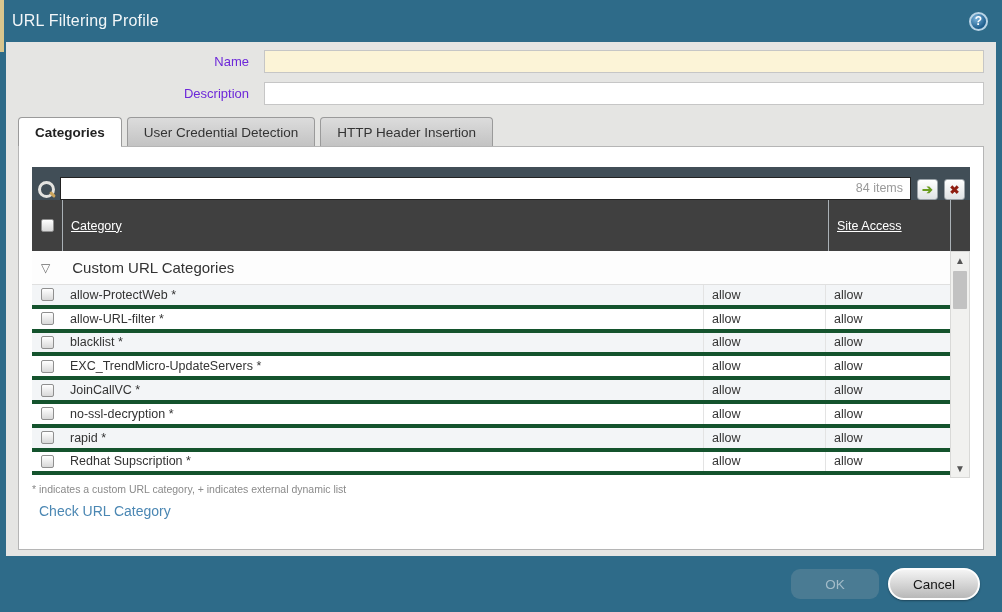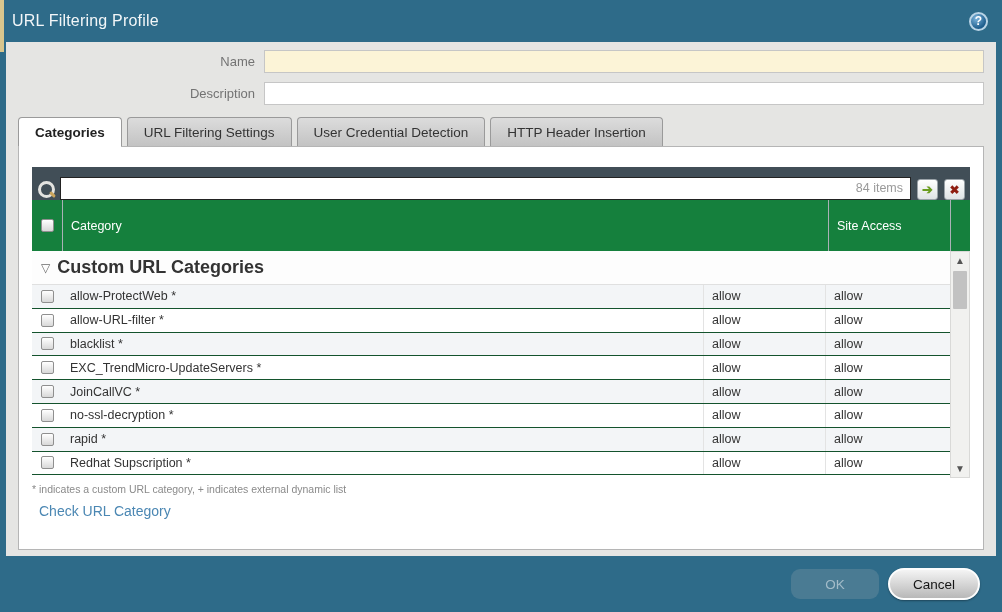--- a/index.html
+++ b/index.html
@@ -8,21 +8,21 @@
 
   .corner-sliver { position:absolute; left:0; top:0; width:4px; height:52px; background:#d8c68e; z-index:5; }
 
   .titlebar { height:42px; background:#2e6b89; display:flex; align-items:center; justify-content:space-between; padding:0 14px 0 12px; }
   .titlebar .title { color:#f2f6f8; font-size:16px; letter-spacing:.2px; }
   .help-icon { width:19px; height:19px; border-radius:50%; background:radial-gradient(circle at 35% 30%, #7db5dd, #1d5d8c 70%); border:2px solid #b9d4e6; color:#fff; font-size:12px; font-weight:bold; display:flex; align-items:center; justify-content:center; cursor:pointer; }
 
   .content { position:absolute; left:6px; right:6px; top:42px; bottom:56px; background:#e5e5e3; padding:8px 12px 0 12px; }
 
   .form-row { display:flex; align-items:center; margin-bottom:9px; }
-  .form-row label { width:246px; text-align:right; padding-right:9px; font-size:13px; color:#737373; }
+  .form-row label { width:246px; text-align:right; padding-right:15px; font-size:13px; color:#6d28d9; }
   .form-row input { flex:1; height:23px; border:1px solid #c6c6c6; font-size:12px; padding:0 6px; font-family:"Liberation Sans",sans-serif; }
   .input-name { background:#fcf4d7; }
   .input-desc { background:#ffffff; }
 
   .tabs { display:flex; margin-top:12px; padding-left:0; position:relative; z-index:2;align-items:flex-end; }
   .tab { padding:7px 16px 6px 16px; font-size:13.5px; color:#333; background:linear-gradient(#dcdcdc,#c3c3c3); border:1px solid #9a9a9a; border-bottom:none; border-radius:4px 4px 0 0; margin-right:5px; cursor:pointer; }
   .tab.active { background:#ffffff; font-weight:bold; color:#222; position:relative; }
   .tab.active::after { content:""; position:absolute; left:0; right:0; bottom:-2px; height:3px; background:#fff; }
 
   .panel { position:relative; z-index:1; background:#ffffff; border:1px solid #b5b5b5; height:404px; padding:20px 13px 0 13px; }
@@ -31,36 +31,36 @@
   .mag { position:relative; width:20px; height:20px; margin-right:4px; flex:none; }
   .mag::before { content:""; position:absolute; left:2px; top:1px; width:11px; height:11px; border:3px solid #e3e3e0; border-radius:50%; }
   .mag::after { content:""; position:absolute; left:13px; top:13px; width:7px; height:3px; background:#c9a45c; transform:rotate(45deg); border-radius:2px; }
   .search-input-wrap { flex:1; position:relative; height:23px; }
   .search-input-wrap input { width:100%; height:23px; border:1px solid #222; font-size:12px; padding:0 60px 0 6px; font-family:"Liberation Sans",sans-serif; }
   .item-count { position:absolute; right:8px; top:4px; font-size:12.5px; color:#9a9a9a; pointer-events:none; }
   .sb-btn { width:21px; height:21px; margin-left:6px; border:1px solid #9aa2a8; border-radius:3px; background:linear-gradient(#ffffff,#dfe3e5); display:flex; align-items:center; justify-content:center; font-size:13px; line-height:1; cursor:pointer; flex:none; }
   .arrow-go { color:#6a9c1f; font-weight:bold; }
   .x-clear { color:#8e1d10; font-weight:bold; font-size:12px; }
 
-  .thead { display:flex; background:#15803d; color:#fff; min-height:51px; align-items:stretch; }
+  .thead { display:flex; background:#404040; color:#fff; min-height:51px; align-items:stretch;text-decoration:underline; }
   .th { display:flex; align-items:center; font-size:12.5px; padding:4px 8px; border-left:1px solid #aab1b6; }
   .th.first { border-left:none; width:30px; justify-content:center; padding:4px 0; }
   .th.cat { flex:1; }
   .th.site { width:122px; }
   .th.cred { width:124px; line-height:1.35; }
   .th-scroll-gap { width:20px; border-left:1px solid #aab1b6; }
 
   .cbox { width:13px; height:13px; border:1px solid #8f8f8f; background:linear-gradient(#ffffff,#d8d8d8); border-radius:2px; cursor:pointer; flex:none; }
 
   .tbody-wrap { display:flex; height:227px; }
   .tbody { flex:1; overflow:hidden; }
   .group-row { display:flex; align-items:center; height:34px; border-bottom:1px solid #e0e0e0; background:#fdfdfd; }
   .tri { color:#6b6b6b; font-size:12px; margin:0 7px 0 9px; cursor:pointer; }
-  .group-label { font-size:18px; font-weight:bold; color:#333; }
-  .row { display:flex; align-items:center; height:23.8px; font-size:12.5px; color:#333; border-bottom:1px solid #14532d; cursor:default; }
+  .group-label { font-size:15px; font-weight:normal; color:#333;margin-left:15px; }
+  .row { display:flex; align-items:center; height:23.8px; font-size:12.5px; color:#333; border-bottom:4px solid #14532d; cursor:default; }
   .row:nth-child(odd) { background:#f3f5f7; }
   .row:nth-child(even) { background:#ffffff; }
   .cell-check { width:30px; display:flex; justify-content:center; flex:none; }
   .cell-cat { flex:1; padding-left:8px; border-right:1px solid #e3e3e3; align-self:stretch; display:flex; align-items:center; }
   .cell-site { width:122px; padding-left:8px; border-right:1px solid #e3e3e3; align-self:stretch; display:flex; align-items:center; }
   .cell-cred { width:124px; padding-left:8px; align-self:stretch; display:flex; align-items:center; }
 
   .vscroll { width:20px; background:#f1f1ef; border:1px solid #d9d9d7; display:flex; flex-direction:column; align-items:center; }
   .vs-arrow { height:17px; display:flex; align-items:center; justify-content:center; color:#555; font-size:10px; width:100%; cursor:pointer; }
   .vs-thumb { width:14px; height:38px; background:#c2c2c2; border-radius:1px; margin-top:2px; cursor:grab; }
@@ -91,21 +91,20 @@
     <input class="input-name" type="text" value="" style="">
   </div>
 
   <div class="form-row">
     <label>Description</label>
     <input class="input-desc" type="text" value="" style="">
   </div>
 
   <div class="tabs">
     <div class="tab active">Categories</div>
-    <div class="tab">URL Filtering Settings</div>
     <div class="tab">User Credential Detection</div>
     <div class="tab">HTTP Header Insertion</div>
   </div>
 
   <div class="panel">
 
     <div class="searchbar">
       <span class="mag"></span>
       <span class="search-input-wrap">
         <input type="text" value="" style="">

